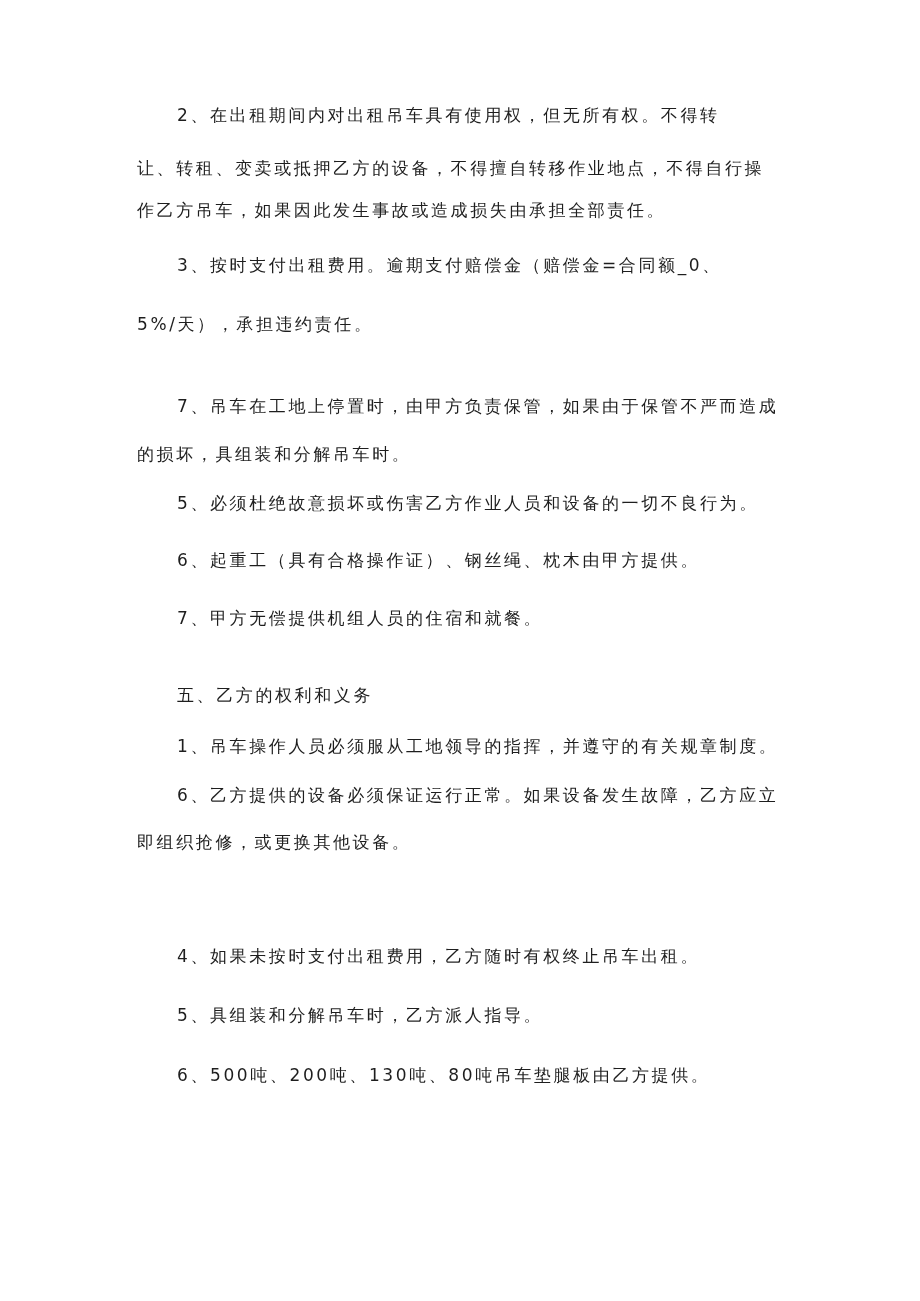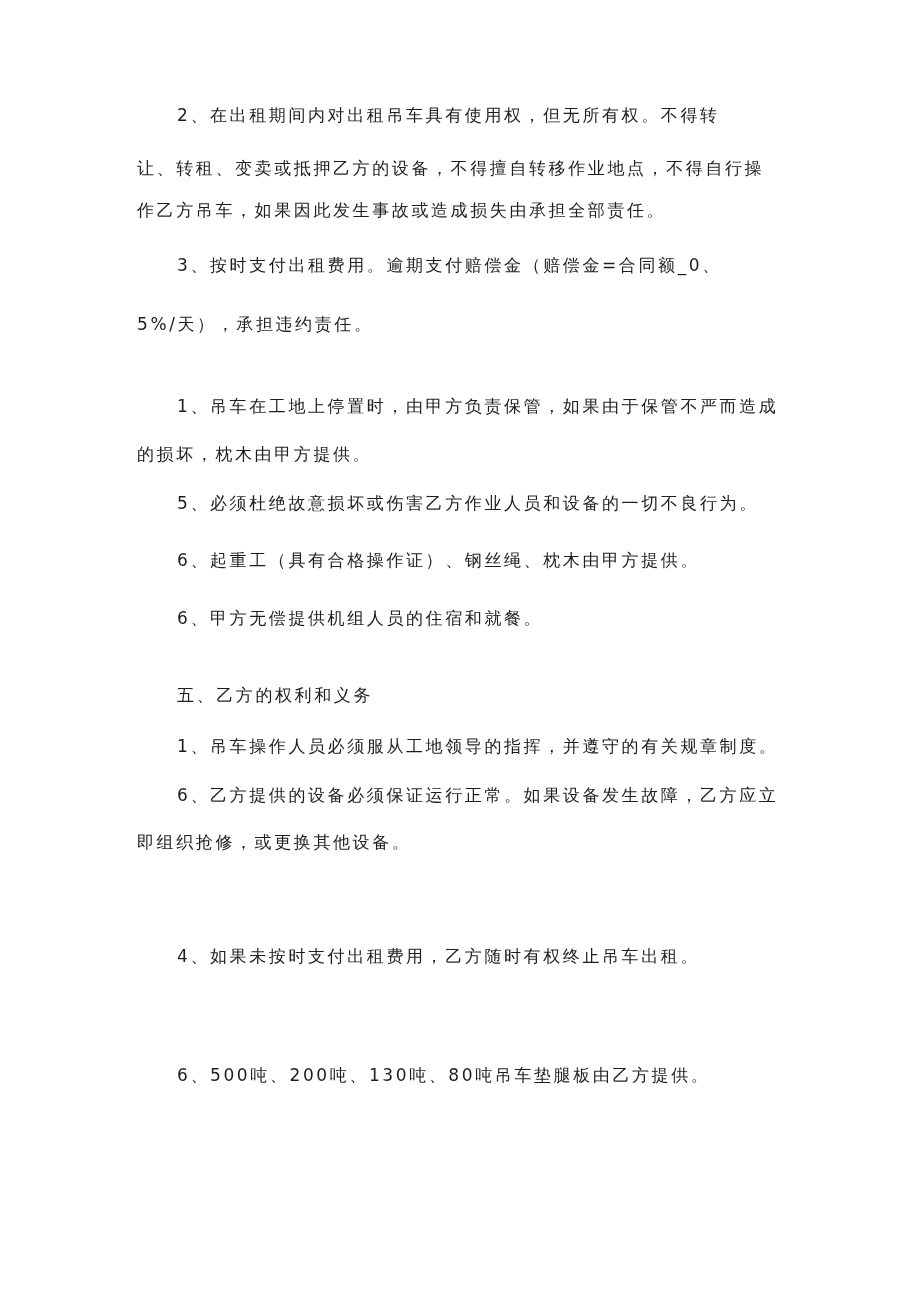--- a/index.html
+++ b/index.html
@@ -13,24 +13,25 @@
 </style>
 </head>
 <body>
 
 <div class="page">
   <div class="line indent" style="top:104px">2、在出租期间内对出租吊车具有使用权，但无所有权。不得转</div>
   <div class="line flush" style="top:157px">让、转租、变卖或抵押乙方的设备，不得擅自转移作业地点，不得自行操</div>
   <div class="line flush" style="top:199px">作乙方吊车，如果因此发生事故或造成损失由承担全部责任。</div>
   <div class="line indent" style="top:254px">3、按时支付出租费用。逾期支付赔偿金（赔偿金=合同额_0、</div>
   <div class="line flush" style="top:313px">5%/天），承担违约责任。</div>
-  <div class="line indent" style="top:395px">1、吊车在工地上停置时，由甲方负责保管，如果由于保管不严而造成</div>
-  <div class="line flush" style="top:443px">的损坏，枕木由甲方提供。</div>
+  <div class="line indent" style="top:395px">7、吊车在工地上停置时，由甲方负责保管，如果由于保管不严而造成</div>
+  <div class="line flush" style="top:443px">的损坏，具组装和分解吊车时。</div>
   <div class="line indent" style="top:492px">5、必须杜绝故意损坏或伤害乙方作业人员和设备的一切不良行为。</div>
   <div class="line indent" style="top:549px">6、起重工（具有合格操作证）、钢丝绳、枕木由甲方提供。</div>
-  <div class="line indent" style="top:607px">6、甲方无偿提供机组人员的住宿和就餐。</div>
+  <div class="line indent" style="top:607px">7、甲方无偿提供机组人员的住宿和就餐。</div>
   <div class="line indent" style="top:684px">五、乙方的权利和义务</div>
   <div class="line indent" style="top:735px">1、吊车操作人员必须服从工地领导的指挥，并遵守的有关规章制度。</div>
   <div class="line indent" style="top:784px">6、乙方提供的设备必须保证运行正常。如果设备发生故障，乙方应立</div>
   <div class="line flush" style="top:831px">即组织抢修，或更换其他设备。</div>
   <div class="line indent" style="top:945px">4、如果未按时支付出租费用，乙方随时有权终止吊车出租。</div>
+  <div class="line indent" style="top:1004px">5、具组装和分解吊车时，乙方派人指导。</div>
   <div class="line indent" style="top:1064px">6、500吨、200吨、130吨、80吨吊车垫腿板由乙方提供。</div>
 </div>
 
 </body></html>

